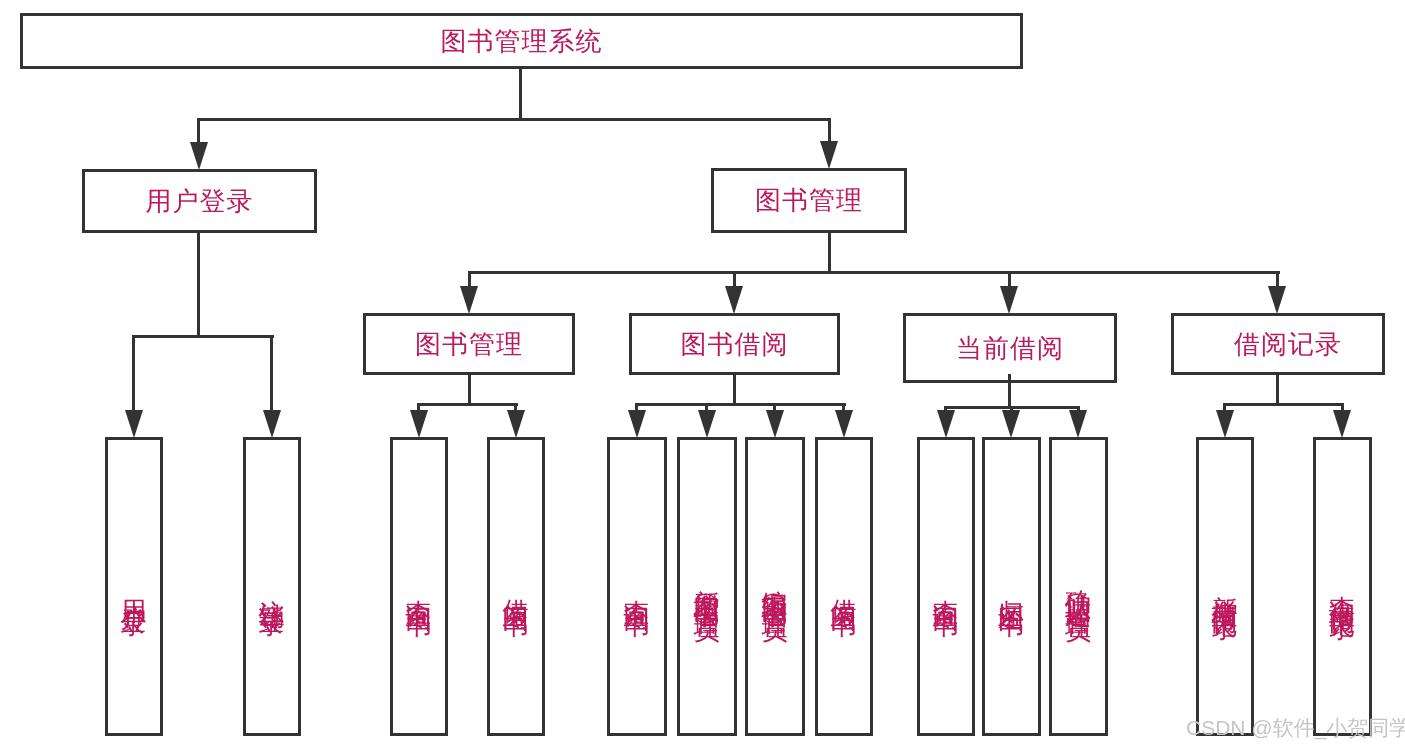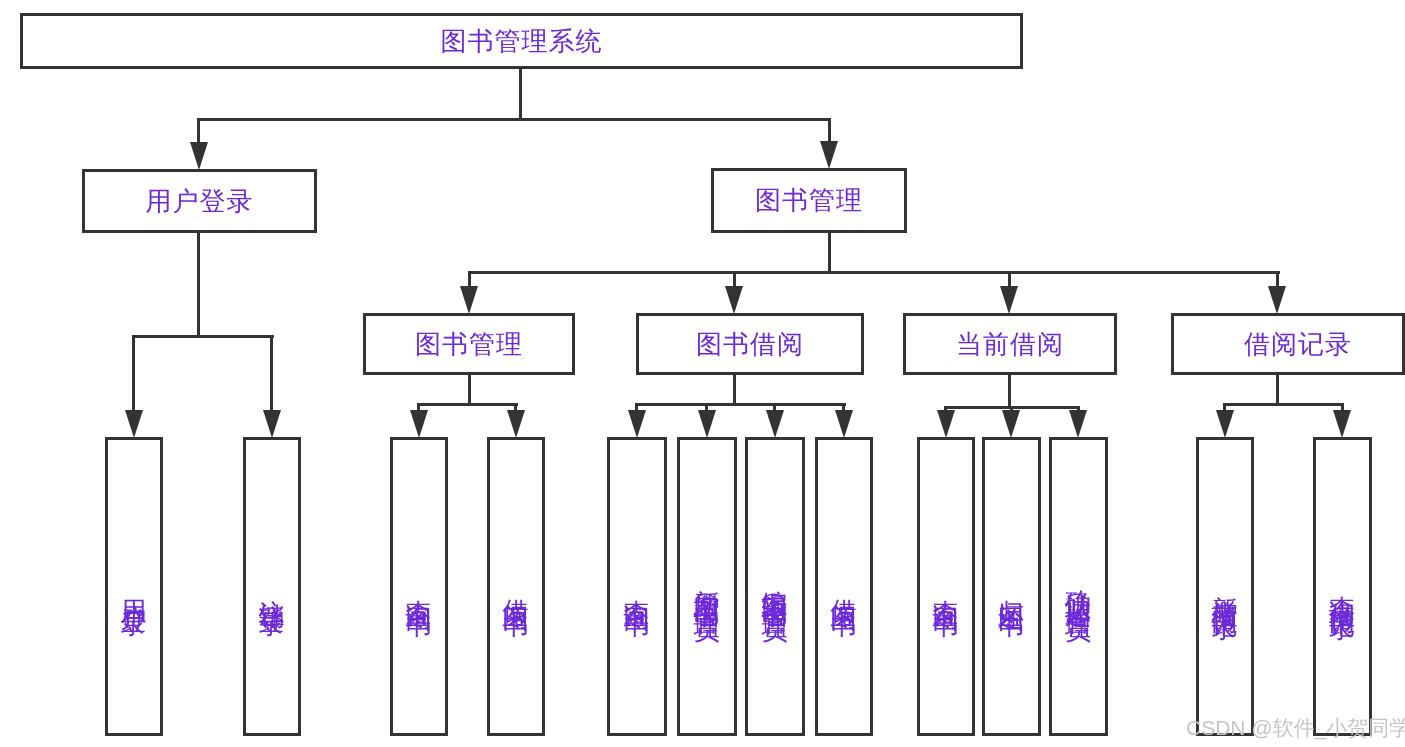--- a/index.html
+++ b/index.html
@@ -15,21 +15,21 @@
     background: #ffffff;
     overflow: hidden;
   }
   .node {
     position: absolute;
     border: 3px solid #333333;
     background: #ffffff;
     display: flex;
     align-items: center;
     justify-content: center;
-    color: #6d28d9;
+    color: #be185d;
   }
   .node.h { font-size: 26px; letter-spacing: 1px; }
   .node.v span {
     writing-mode: vertical-rl;
     text-orientation: mixed;
     font-size: 26px;
     letter-spacing: 4px;
     line-height: 1;
     white-space: nowrap;
   }
@@ -65,29 +65,29 @@
   </div>
 
   <div class="node h" style="left:711px; top:168px; width:196px; height:65px;">
     <span>图书管理</span>
   </div>
 
   <div class="node h" style="left:363px; top:313px; width:212px; height:62px;">
     <span>图书管理</span>
   </div>
 
-  <div class="node h" style="left:629px; top:313px; width:228px; height:62px;margin-left:7px;">
+  <div class="node h" style="left:629px; top:313px; width:211px; height:62px;">
     <span>图书借阅</span>
   </div>
 
-  <div class="node h" style="left:903px; top:313px; width:214px; height:62px;">
+  <div class="node h" style="left:903px; top:313px; width:214px; height:70px;">
     <span>当前借阅</span>
   </div>
 
-  <div class="node h" style="left:1171px; top:313px; width:234px; height:62px;padding-left:20px;">
+  <div class="node h" style="left:1171px; top:313px; width:214px; height:62px;padding-left:20px;">
     <span>借阅记录</span>
   </div>
 
   <div class="node v" style="left:105px; top:437px; width:58px; height:299px;">
     <span>用户登录</span>
   </div>
 
   <div class="node v" style="left:243px; top:437px; width:58px; height:299px;">
     <span>注销登录</span>
   </div>

